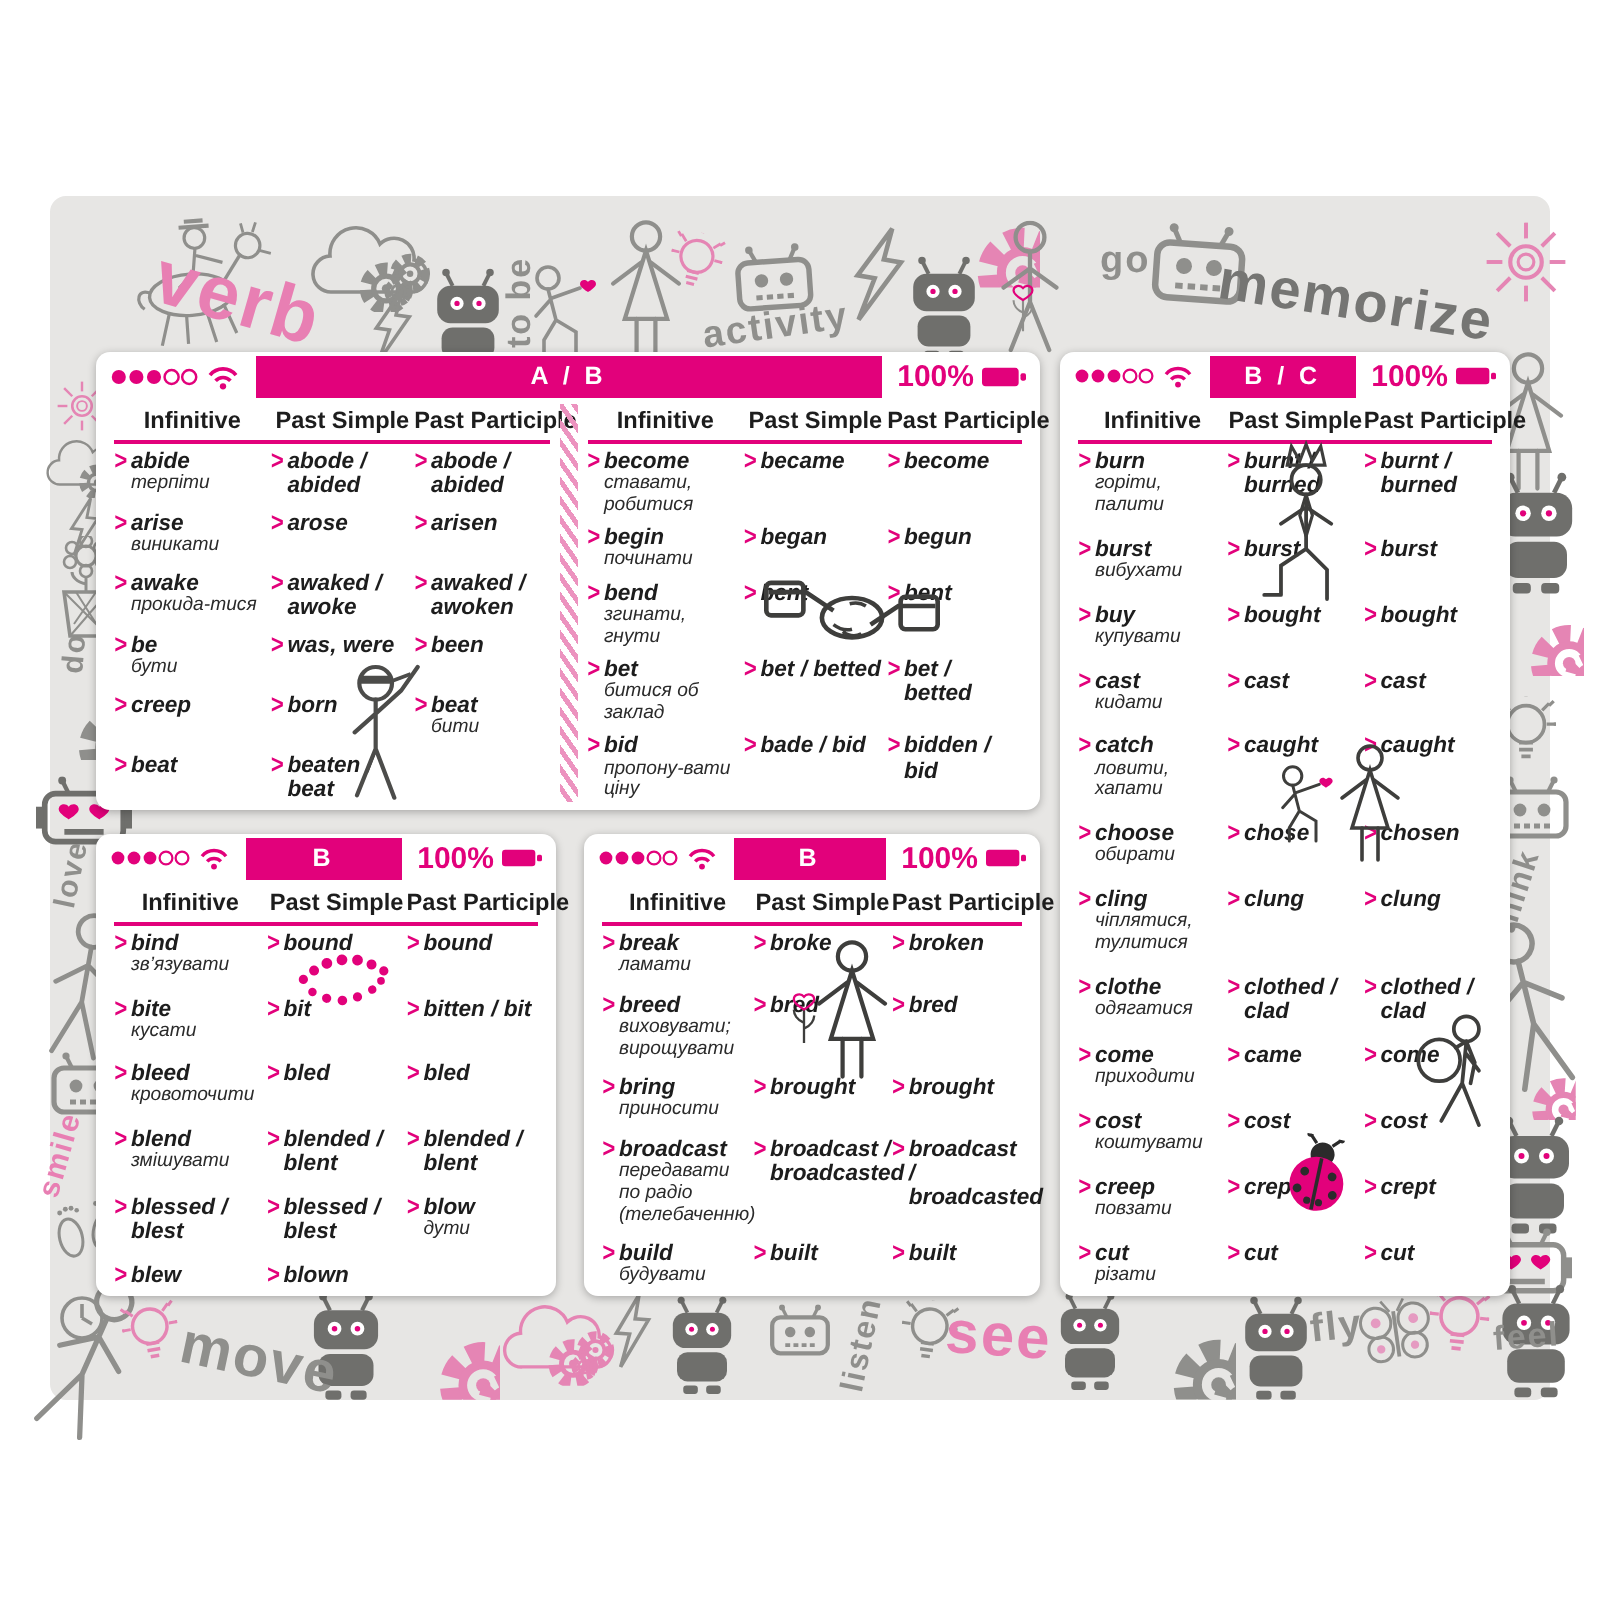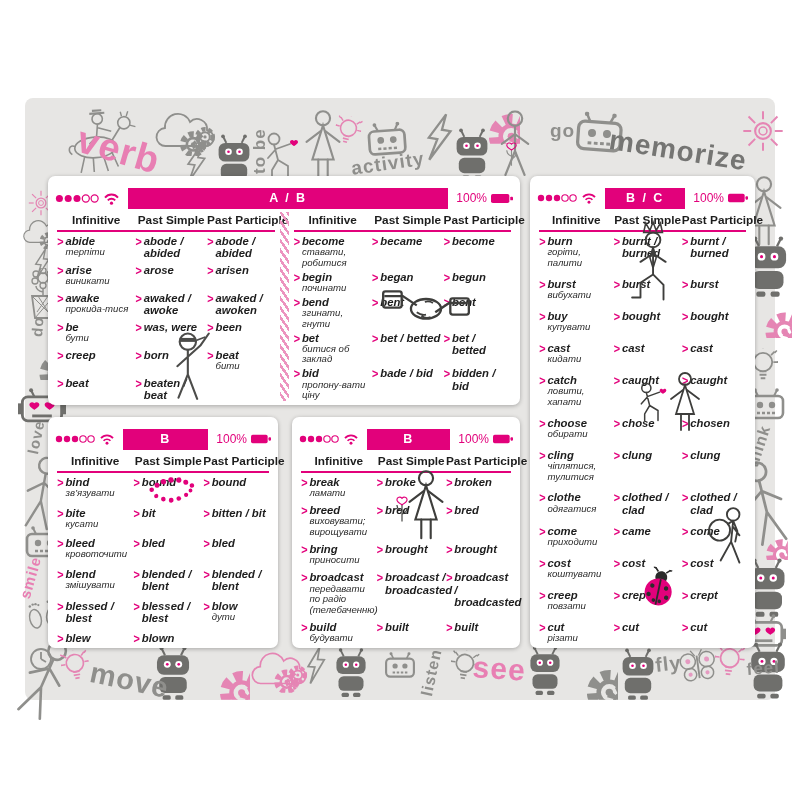--- a/index.html
+++ b/index.html
@@ -5,30 +5,30 @@
   html,body{margin:0;padding:0;}
   body{width:800px;height:800px;position:relative;overflow:hidden;background:#ffffff;
        font-family:"Liberation Sans",sans-serif;color:#222;}
   .gray-bg{position:absolute;left:25px;top:98px;width:750px;height:602px;
        background:#e7e6e4;border-radius:8px;z-index:0;}
   .dd{position:absolute;z-index:1;}
   .dd.top{z-index:3;}
   .bg-word{position:absolute;z-index:1;font-weight:bold;letter-spacing:1px;white-space:nowrap;
        transform-origin:0 0;}
   .panel{position:absolute;background:#fff;border-radius:7px;z-index:2;
-       box-shadow:0 1px 4px rgba(0,0,0,.28);padding:10px 7px 4px;box-sizing:border-box;
+       box-shadow:0 1px 4px rgba(0,0,0,.28);padding:0 7px 4px;box-sizing:border-box;
        display:flex;flex-direction:column;}
   #panel-ab{left:48px;top:176px;width:472px;height:229px;}
   #panel-b1{left:48px;top:417px;width:230px;height:231px;}
   #panel-b2{left:292px;top:417px;width:228px;height:231px;}
   #panel-bc{left:530px;top:176px;width:225px;height:472px;}
   .statusbar{display:flex;align-items:center;height:24px;flex:0 0 auto;gap:4px;}
   .titlebar{flex:1;background:#e2017b;color:#fff;font-weight:bold;font-size:12.5px;
        text-align:center;height:21px;line-height:21px;letter-spacing:2px;margin:0 4px;}
-  .batt-label{color:#e2017b;font-weight:normal;font-size:12px;}
+  .batt-label{color:#e2017b;font-weight:bold;font-size:15px;}
   .panel-body{display:flex;flex:1;min-height:0;}
   .section{flex:1;display:flex;flex-direction:column;min-width:0;padding:0 2px;}
   .hatch{flex:0 0 9px;margin:2px 3px 0;
        background:repeating-linear-gradient(55deg,transparent 0 3px,#ec93bf 3px 5.5px);}
   .thead{display:grid;grid-template-columns:36% 33% 31%;border-bottom:2.5px solid #e2017b;
        padding:3px 0 3px;flex:0 0 auto;}
   .thead span{font-size:11.8px;font-weight:bold;color:#1d1d1d;text-align:center;white-space:nowrap;}
   .rows{display:grid;grid-template-columns:36% 33% 31%;flex:1;min-height:0;
        align-content:space-between;padding-top:3px;grid-auto-rows:min-content;row-gap:1px;font-style:italic;}
   .cell{display:flex;gap:2px;align-items:flex-start;min-width:0;}

